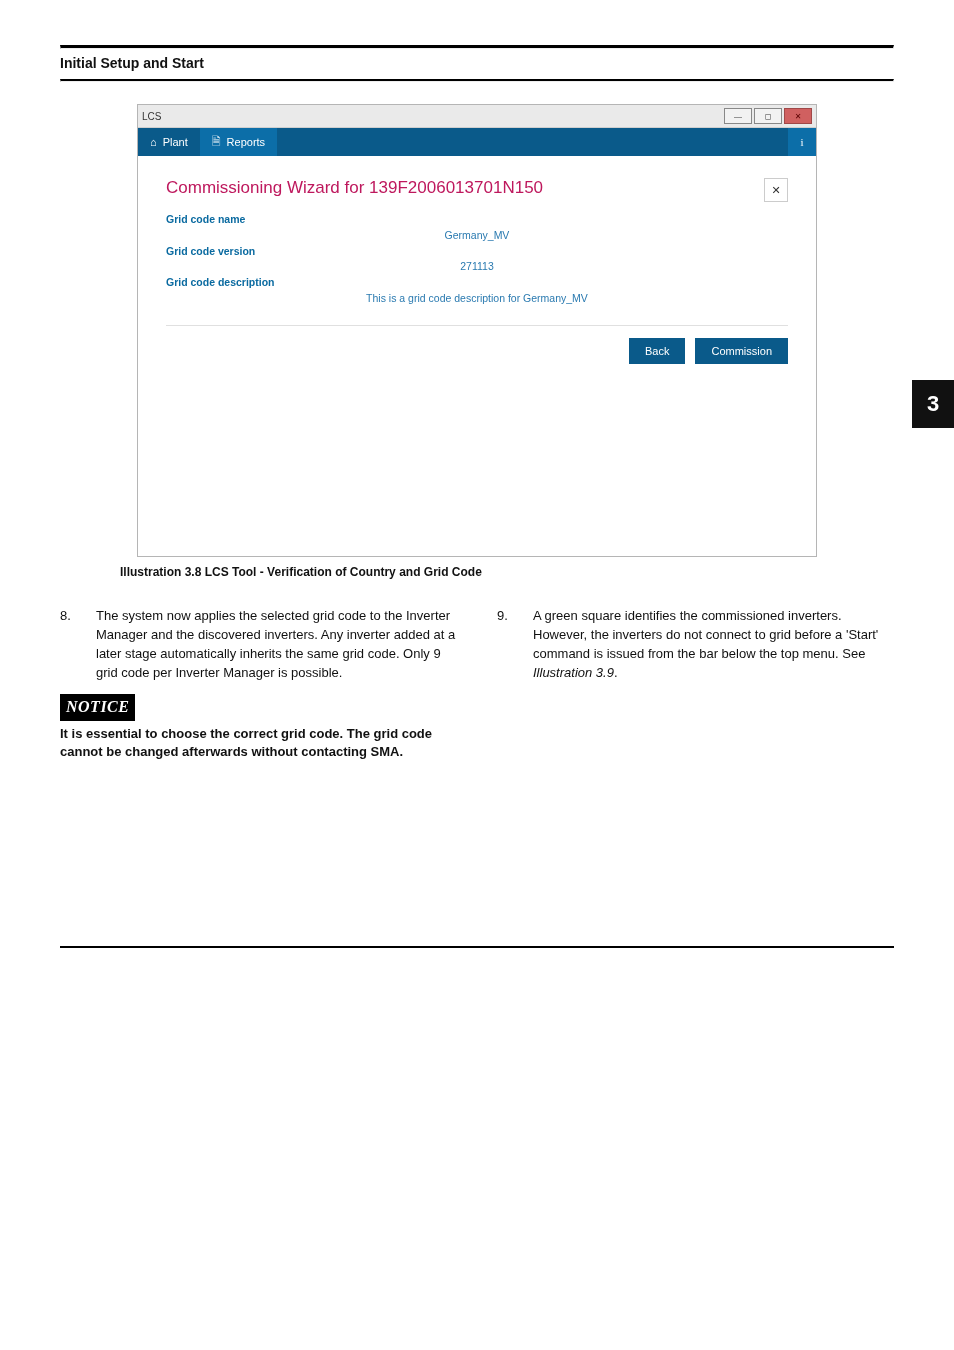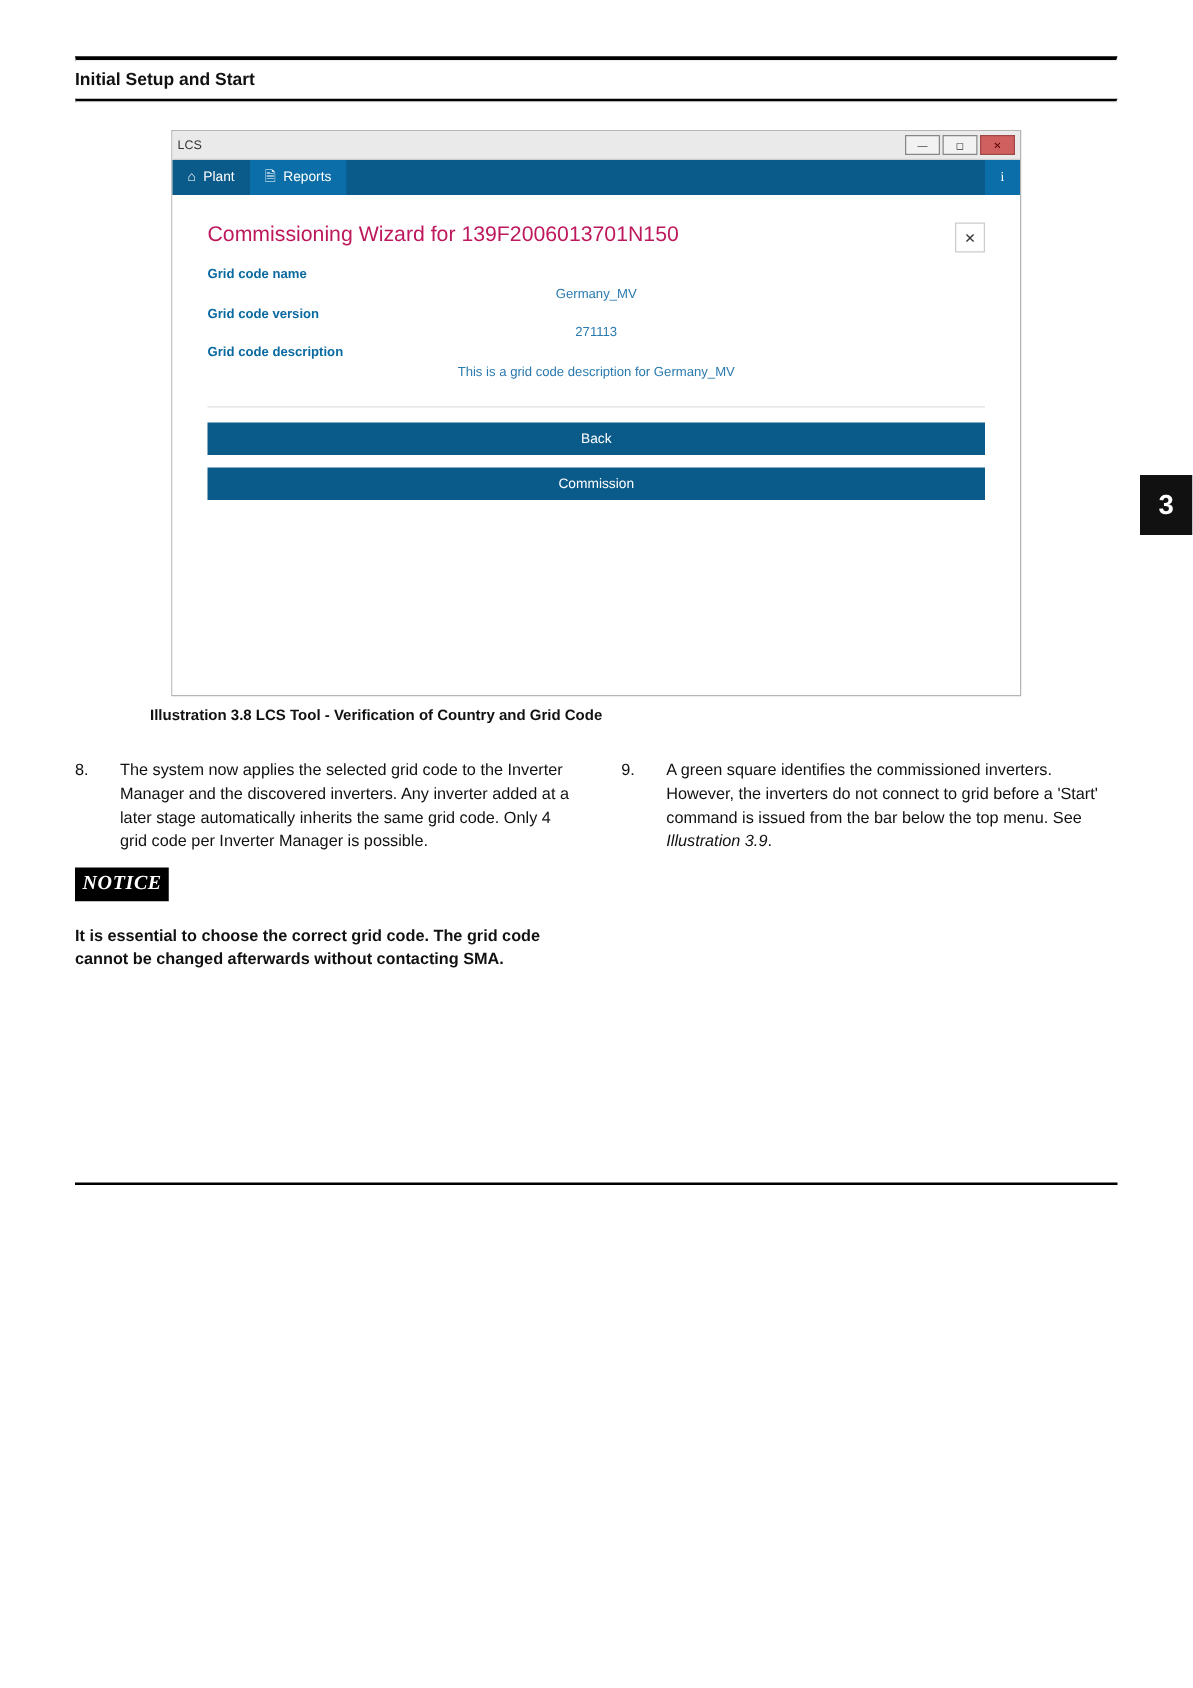--- a/index.html
+++ b/index.html
@@ -145,21 +145,20 @@
   .kv-label { color: #0a6aa0; font-weight: bold; }
   .kv-val   { color: #2a7ab0; text-align: center; }
   .modal-sep {
     border-top: 1px solid #e0e0e0;
     margin: 18px 0 12px 0;
   }
   .modal-actions {
     display: flex;
     justify-content: flex-end;
     gap: 10px;
-    flex-direction: column;
   }
   .mbtn {
     background: #0a5a8a;
     color: #fff;
     font-size: 11px;
     padding: 7px 16px;
     border: 0;
   }
 
   .caption {
@@ -190,21 +189,21 @@
     font-family: Georgia, 'Times New Roman', serif;
     font-size: 16px;
     padding: 1px 6px 2px 6px;
     margin-top: 12px;
     letter-spacing: 0.5px;
   }
   .notice-text {
     font-size: 13px;
     font-weight: bold;
     line-height: 1.45;
-    margin-top: 19px;
+    margin-top: 4px;
   }
 
   .footer-rule {
     position: absolute;
     left: 60px; right: 60px;
     bottom: 50px;
     border-top: 2px solid #000;
   }
 </style>
 </head>
@@ -265,21 +264,21 @@
       </div>
     </div>
   </div>
 
   <div class="caption">Illustration 3.8 LCS Tool - Verification of Country and Grid Code</div>
 
   <div class="cols">
     <div class="col">
       <div class="li">
         <div class="num">8.</div>
-        <div class="txt">The system now applies the selected grid code to the Inverter Manager and the discovered inverters. Any inverter added at a later stage automatically inherits the same grid code. Only 4 grid code per Inverter Manager is possible.</div>
+        <div class="txt">The system now applies the selected grid code to the Inverter Manager and the discovered inverters. Any inverter added at a later stage automatically inherits the same grid code. Only 9 grid code per Inverter Manager is possible.</div>
       </div>
       <div class="notice-badge">NOTICE</div>
       <div class="notice-text">It is essential to choose the correct grid code. The grid code cannot be changed afterwards without contacting SMA.</div>
     </div>
     <div class="col">
       <div class="li">
         <div class="num">9.</div>
         <div class="txt">
           <span>A green square identifies the commissioned inverters. However, the inverters do not connect to grid before a 'Start' command is issued from the bar below the top menu. See </span><em>Illustration 3.9</em><span>.</span>
         </div>

